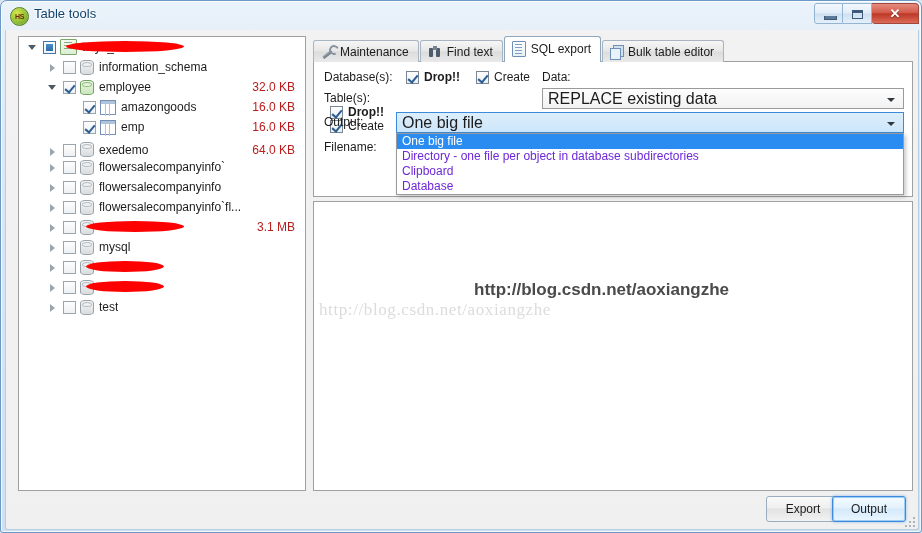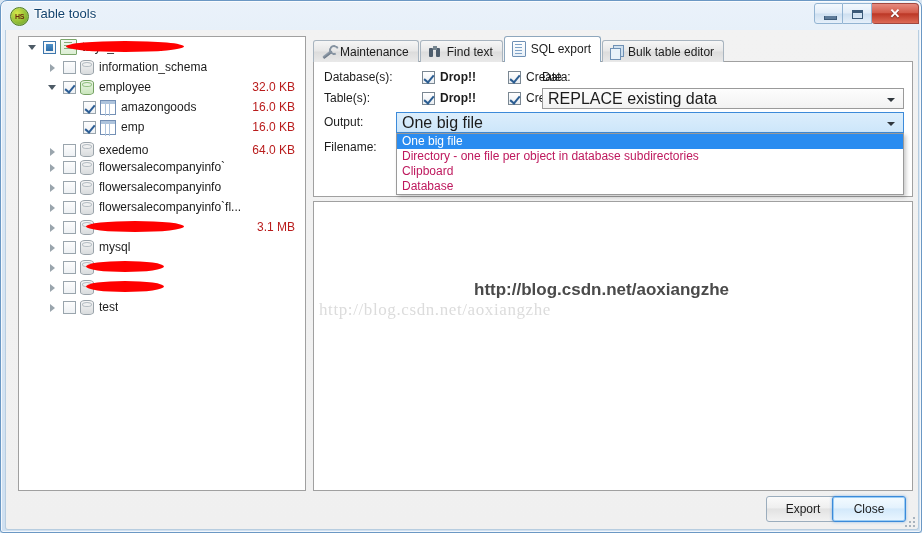--- a/index.html
+++ b/index.html
@@ -417,21 +417,20 @@
     box-sizing: border-box;
     background: #ffffff;
     border: 1px solid #a0a0a0;
   }
   .opt-row {
     position: absolute;
     display: flex;
     align-items: center;
     font-size: 12px;
     color: #1c1c1c;
-    gap: 16px;
   }
   .opt-label {
     width: 82px;
     flex: 0 0 auto;
   }
   .ckwrap {
     display: flex;
     align-items: center;
     margin-right: 16px;
   }
@@ -488,21 +487,21 @@
     background: #ffffff;
     border: 1px solid #9a9a9a;
     z-index: 50;
     box-shadow: 2px 2px 4px rgba(0,0,0,0.22);
   }
   .dd-item {
     height: 15px;
     line-height: 15px;
     padding-left: 5px;
     font-size: 12px;
-    color: #be185d;
+    color: #6d28d9;
     white-space: nowrap;
   }
   .dd-item.selected {
     background: #2a8cf0;
     color: #ffffff;
   }
 
   
   .content-panel {
     position: absolute;
@@ -718,21 +717,21 @@
             <span class="ckwrap">
               <span class="ck checked"></span>
               <span class="ck-text">Create</span>
             </span>
           </div>
 
           <div class="opt-row" style="left:228px; top:8px;">
             <span>Data:</span>
           </div>
 
-          <div class="opt-row" style="left:10px; top:29px;">
+          <div class="opt-row" style="left:10px; top:29px;flex-direction:column;">
             <span class="opt-label">Table(s):</span>
             <span class="ckwrap">
               <span class="ck checked"></span>
               <span class="ck-text bold">Drop!!</span>
             </span>
             <span class="ckwrap">
               <span class="ck checked"></span>
               <span class="ck-text">Create</span>
             </span>
           </div>
@@ -765,21 +764,21 @@
         <div class="content-panel">
           <div class="wm-bold">http://blog.csdn.net/aoxiangzhe</div>
           <div class="wm-light">http://blog.csdn.net/aoxiangzhe</div>
         </div>
       </div>
 
       <div class="btn" style="left:744px; top:466px; width:74px;margin-left:16px;">
         <span>Export</span>
       </div>
       <div class="btn focused" style="left:826px; top:466px; width:74px;">
-        <span>Close</span>
+        <span>Output</span>
       </div>
 
       <div class="resize-grip">
         <i style="right:0; bottom:0;"></i>
         <i style="right:4px; bottom:0;"></i>
         <i style="right:8px; bottom:0;"></i>
         <i style="right:0; bottom:4px;"></i>
         <i style="right:4px; bottom:4px;"></i>
         <i style="right:0; bottom:8px;"></i>
       </div>

